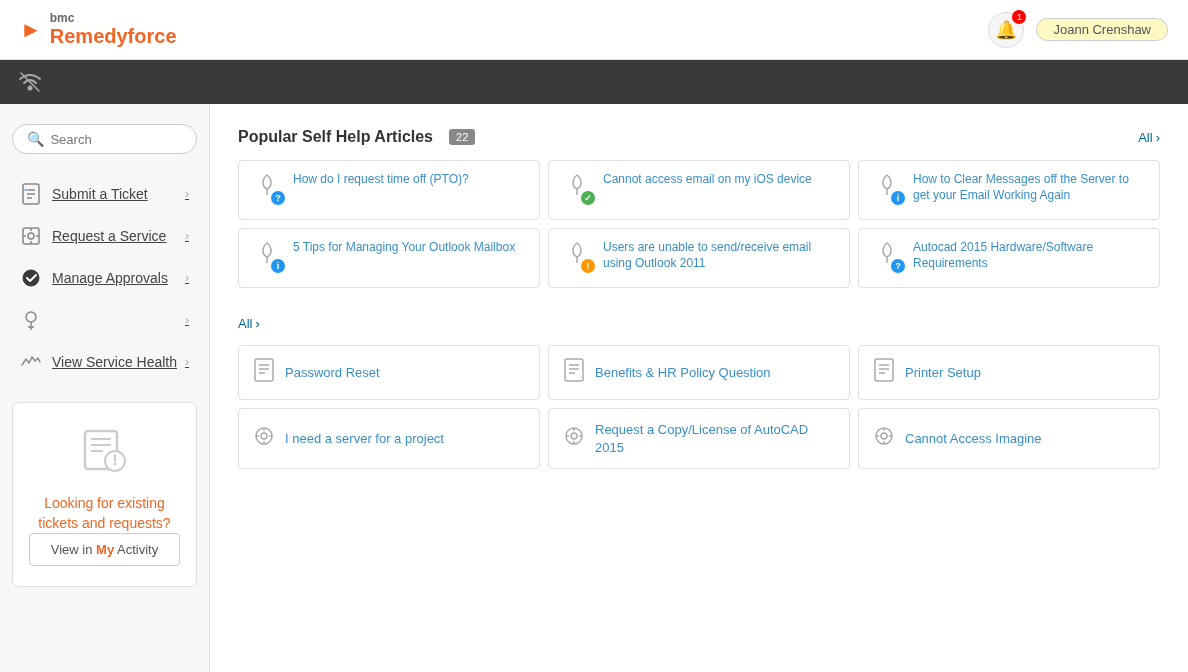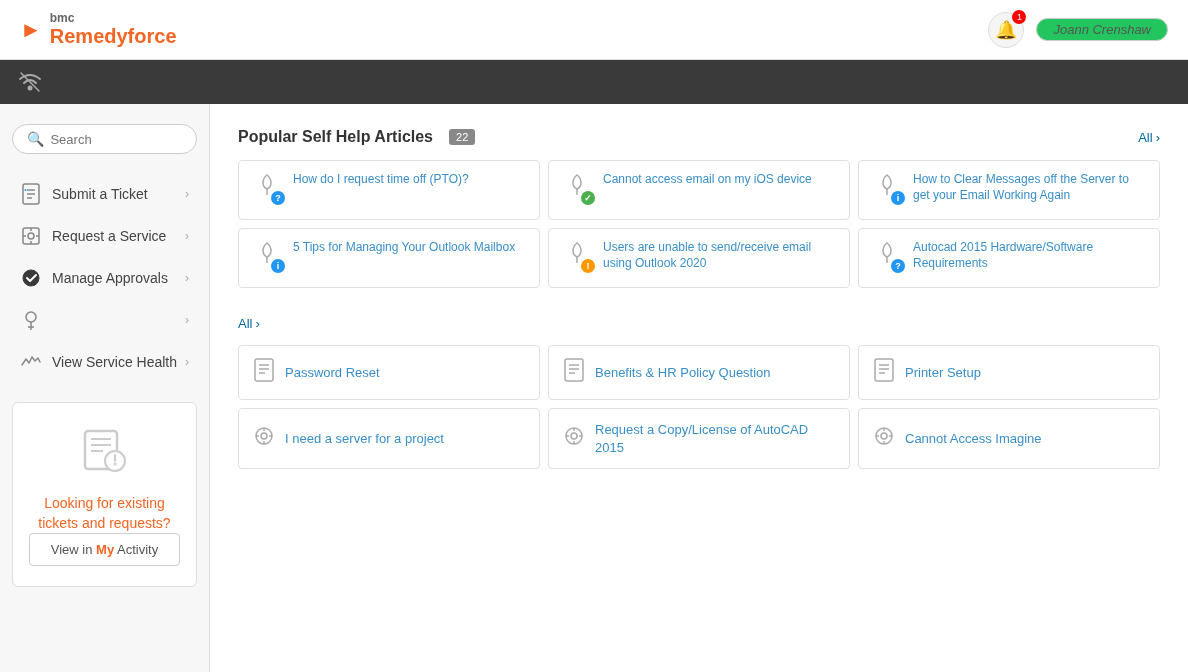--- a/index.html
+++ b/index.html
@@ -69,28 +69,27 @@
       color: white;
       border-radius: 50%;
       width: 14px;
       height: 14px;
       font-size: 9px;
       display: flex;
       align-items: center;
       justify-content: center;
     }
     .user-pill {
-      background: #22c55e;
+      background: #fef9c3;
       border-radius: 20px;
       padding: 3px 16px;
       font-size: 13px;
       color: #555;
       cursor: pointer;
       border: 1px solid #ccc;
-      font-style: italic;
     }
 
     
     .nav-bar {
       background: #3a3a3a;
       height: 44px;
       display: flex;
       align-items: center;
       padding: 0 16px;
     }
@@ -143,20 +142,21 @@
     .nav-item {
       display: flex;
       align-items: center;
       padding: 9px 8px;
       cursor: pointer;
       border-radius: 4px;
       margin-bottom: 2px;
       color: #444;
       font-size: 14px;
       justify-content: space-between;
+      text-decoration: underline;
     }
     .nav-item-left {
       display: flex;
       align-items: center;
       gap: 10px;
     }
     .nav-item-icon {
       width: 22px;
       height: 22px;
       display: flex;
@@ -518,21 +518,21 @@
       <div class="article-card">
         <div class="article-icon-wrap">
           <span class="article-main-icon">
             <svg width="22" height="24" viewBox="0 0 22 24" fill="none">
               <path d="M11 2 Q7 5 7 10 Q7 14 11 16 Q15 14 15 10 Q15 5 11 2Z" stroke="#aaa" stroke-width="1.5" fill="none"></path>
               <line x1="11" y1="16" x2="11" y2="22" stroke="#aaa" stroke-width="1.5"></line>
             </svg>
           </span>
           <div class="article-badge badge-orange">!</div>
         </div>
-        <span class="article-text">Users are unable to send/receive email using Outlook 2020</span>
+        <span class="article-text">Users are unable to send/receive email using Outlook 2011</span>
       </div>
 
       <div class="article-card">
         <div class="article-icon-wrap">
           <span class="article-main-icon">
             <svg width="22" height="24" viewBox="0 0 22 24" fill="none">
               <path d="M11 2 Q7 5 7 10 Q7 14 11 16 Q15 14 15 10 Q15 5 11 2Z" stroke="#aaa" stroke-width="1.5" fill="none"></path>
               <line x1="11" y1="16" x2="11" y2="22" stroke="#aaa" stroke-width="1.5"></line>
             </svg>
           </span>

